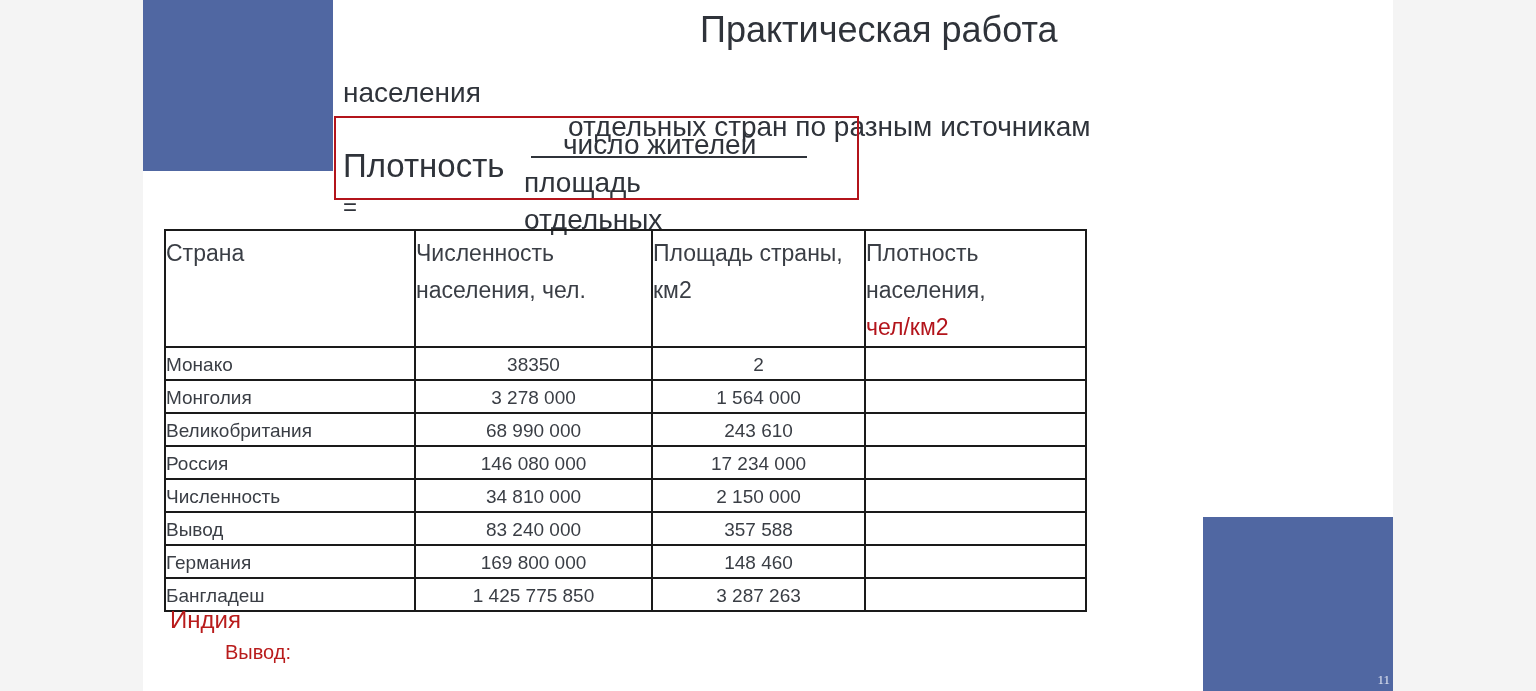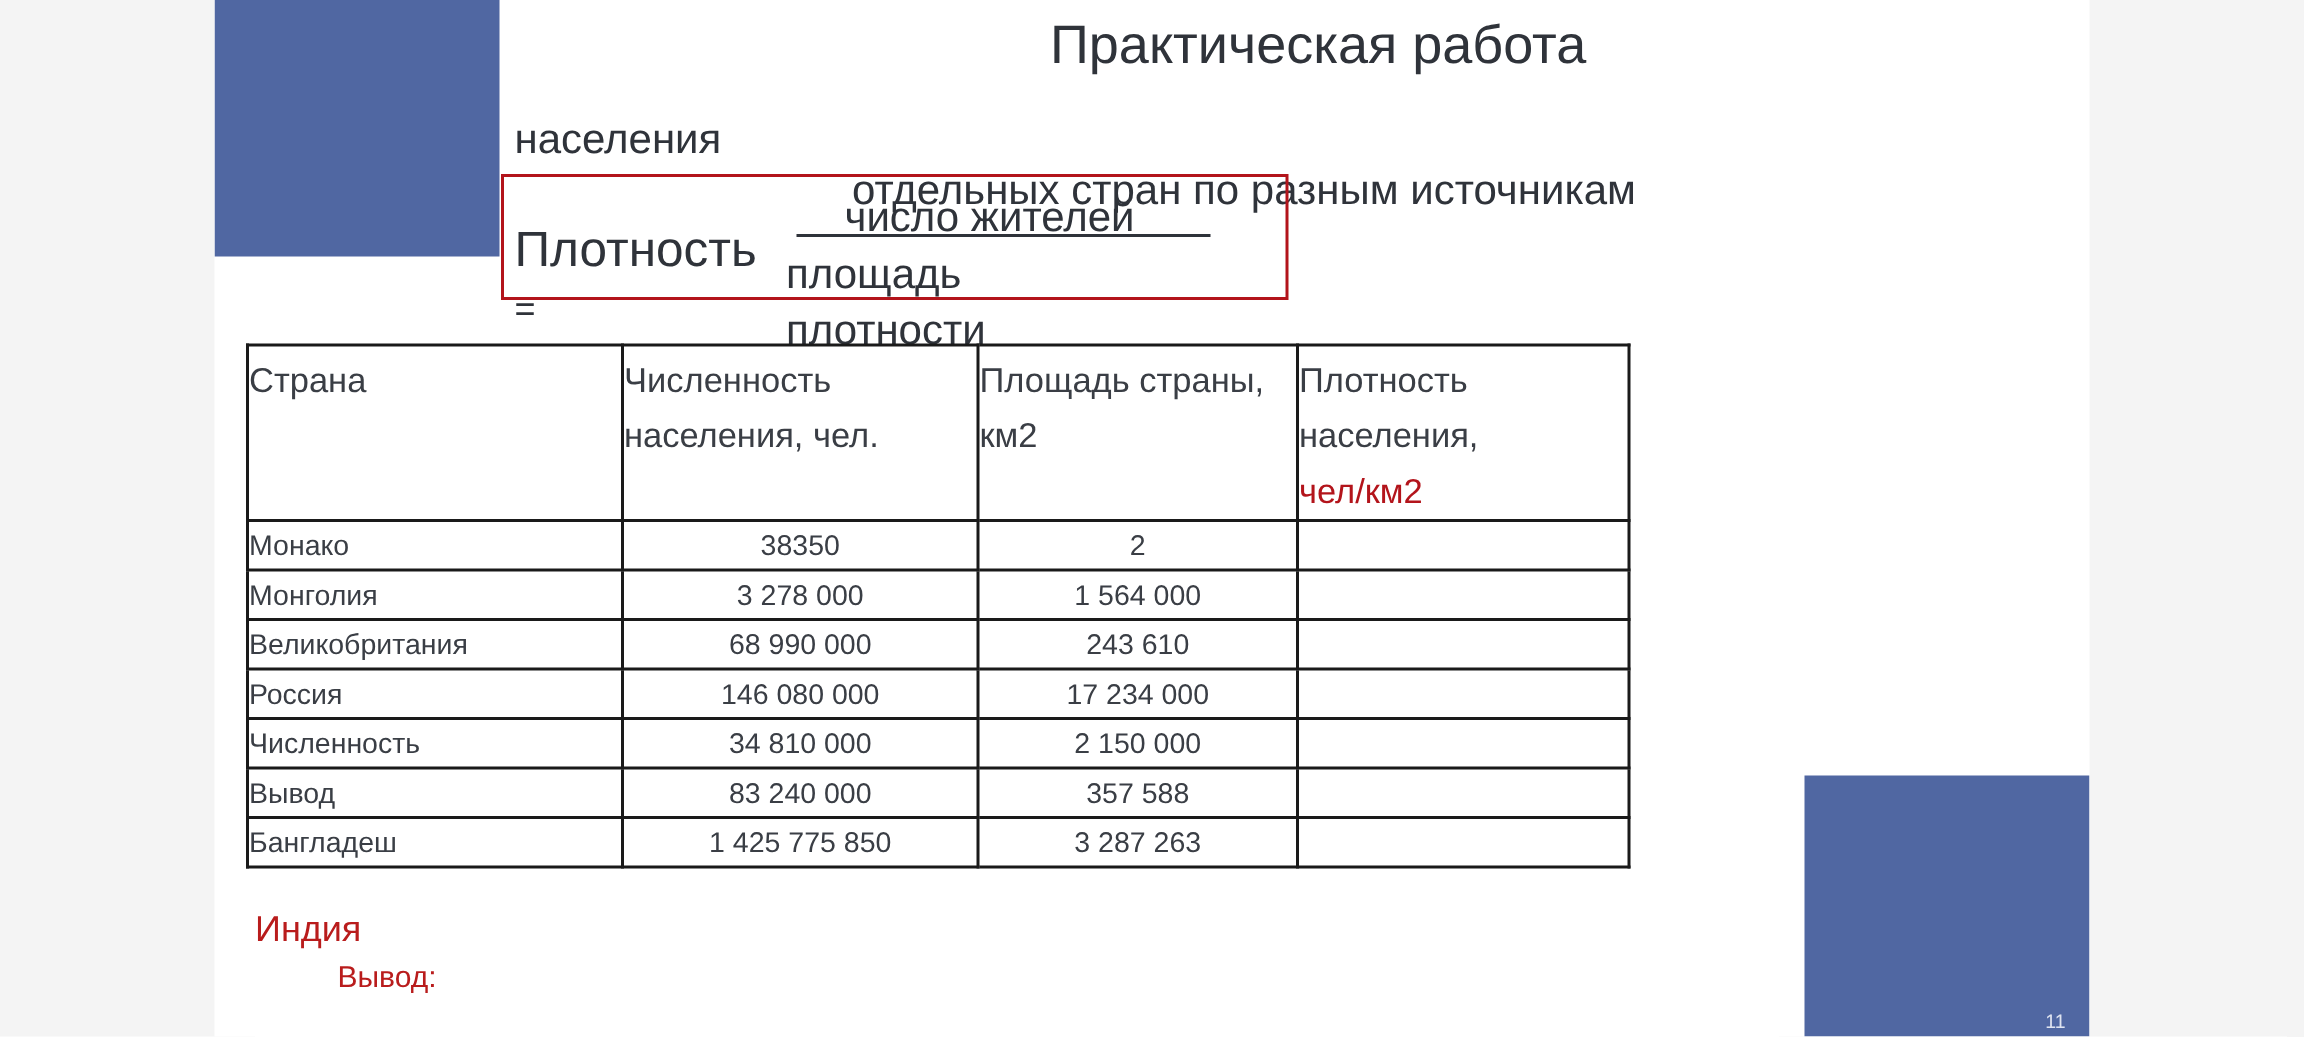--- a/index.html
+++ b/index.html
@@ -16,22 +16,22 @@
     }
     .deco-top {
       position: absolute; left: 0; top: 0; width: 190px; height: 171px;
       background: #5067a2;
     }
     .deco-bottom {
       position: absolute; left: 1060px; top: 517px; width: 190px; height: 174px;
       background: #5067a2;
     }
     .page-num {
-      position: absolute; right: 16px; bottom: 3px;
-      color: #dfe4f0; font-size: 13px;
+      position: absolute; right: 3px; bottom: 3px;
+      color: #dfe4f0; font-size: 13px; font-family: Liberation Serif, serif;
     }
     .title {
       position: absolute; left: 557px; top: 9px;
       font-size: 36px; color: #2f333a; white-space: nowrap;
     }
     .subtitle1 {
       position: absolute; left: 200px; top: 43px;
       font-size: 28px; color: #2f333a; white-space: nowrap;
     }
     .subtitle2 {
@@ -104,21 +104,21 @@
   <div class="title">Практическая работа</div>
   <div class="subtitle2">населения</div>
   <div class="subtitle3">отдельных стран по разным источникам</div>
 
   <div class="formula-box"></div>
   <div class="f-label">Плотность</div>
   <div class="f-eq">=</div>
   <div class="f-num">число жителей</div>
   <div class="f-line"></div>
   <div class="f-den1">площадь</div>
-  <div class="f-den2">плотности</div>
+  <div class="f-den2">отдельных</div>
 
   <table class="data">
     <colgroup>
       <col style="width:250px">
       <col style="width:237px">
       <col style="width:213px">
       <col style="width:221px">
     </colgroup>
     <thead>
       <tr>
@@ -162,20 +162,26 @@
         <td class="num">2 150 000</td>
         <td class="num"></td>
       </tr>
       <tr>
         <td class="country">Вывод</td>
         <td class="num">83 240 000</td>
         <td class="num">357 588</td>
         <td class="num"></td>
       </tr>
       <tr>
+        <td class="country">Германия</td>
+        <td class="num">169 800 000</td>
+        <td class="num">148 460</td>
+        <td class="num"></td>
+      </tr>
+      <tr>
         <td class="country">Бангладеш</td>
         <td class="num">1 425 775 850</td>
         <td class="num">3 287 263</td>
         <td class="num"></td>
       </tr>
     </tbody>
   </table>
 
   <div class="below-text" style="left:27px; top:606px;">Индия</div>
   <div class="below-text" style="left:82px; top:641px; font-size:20px;">Вывод:</div>

